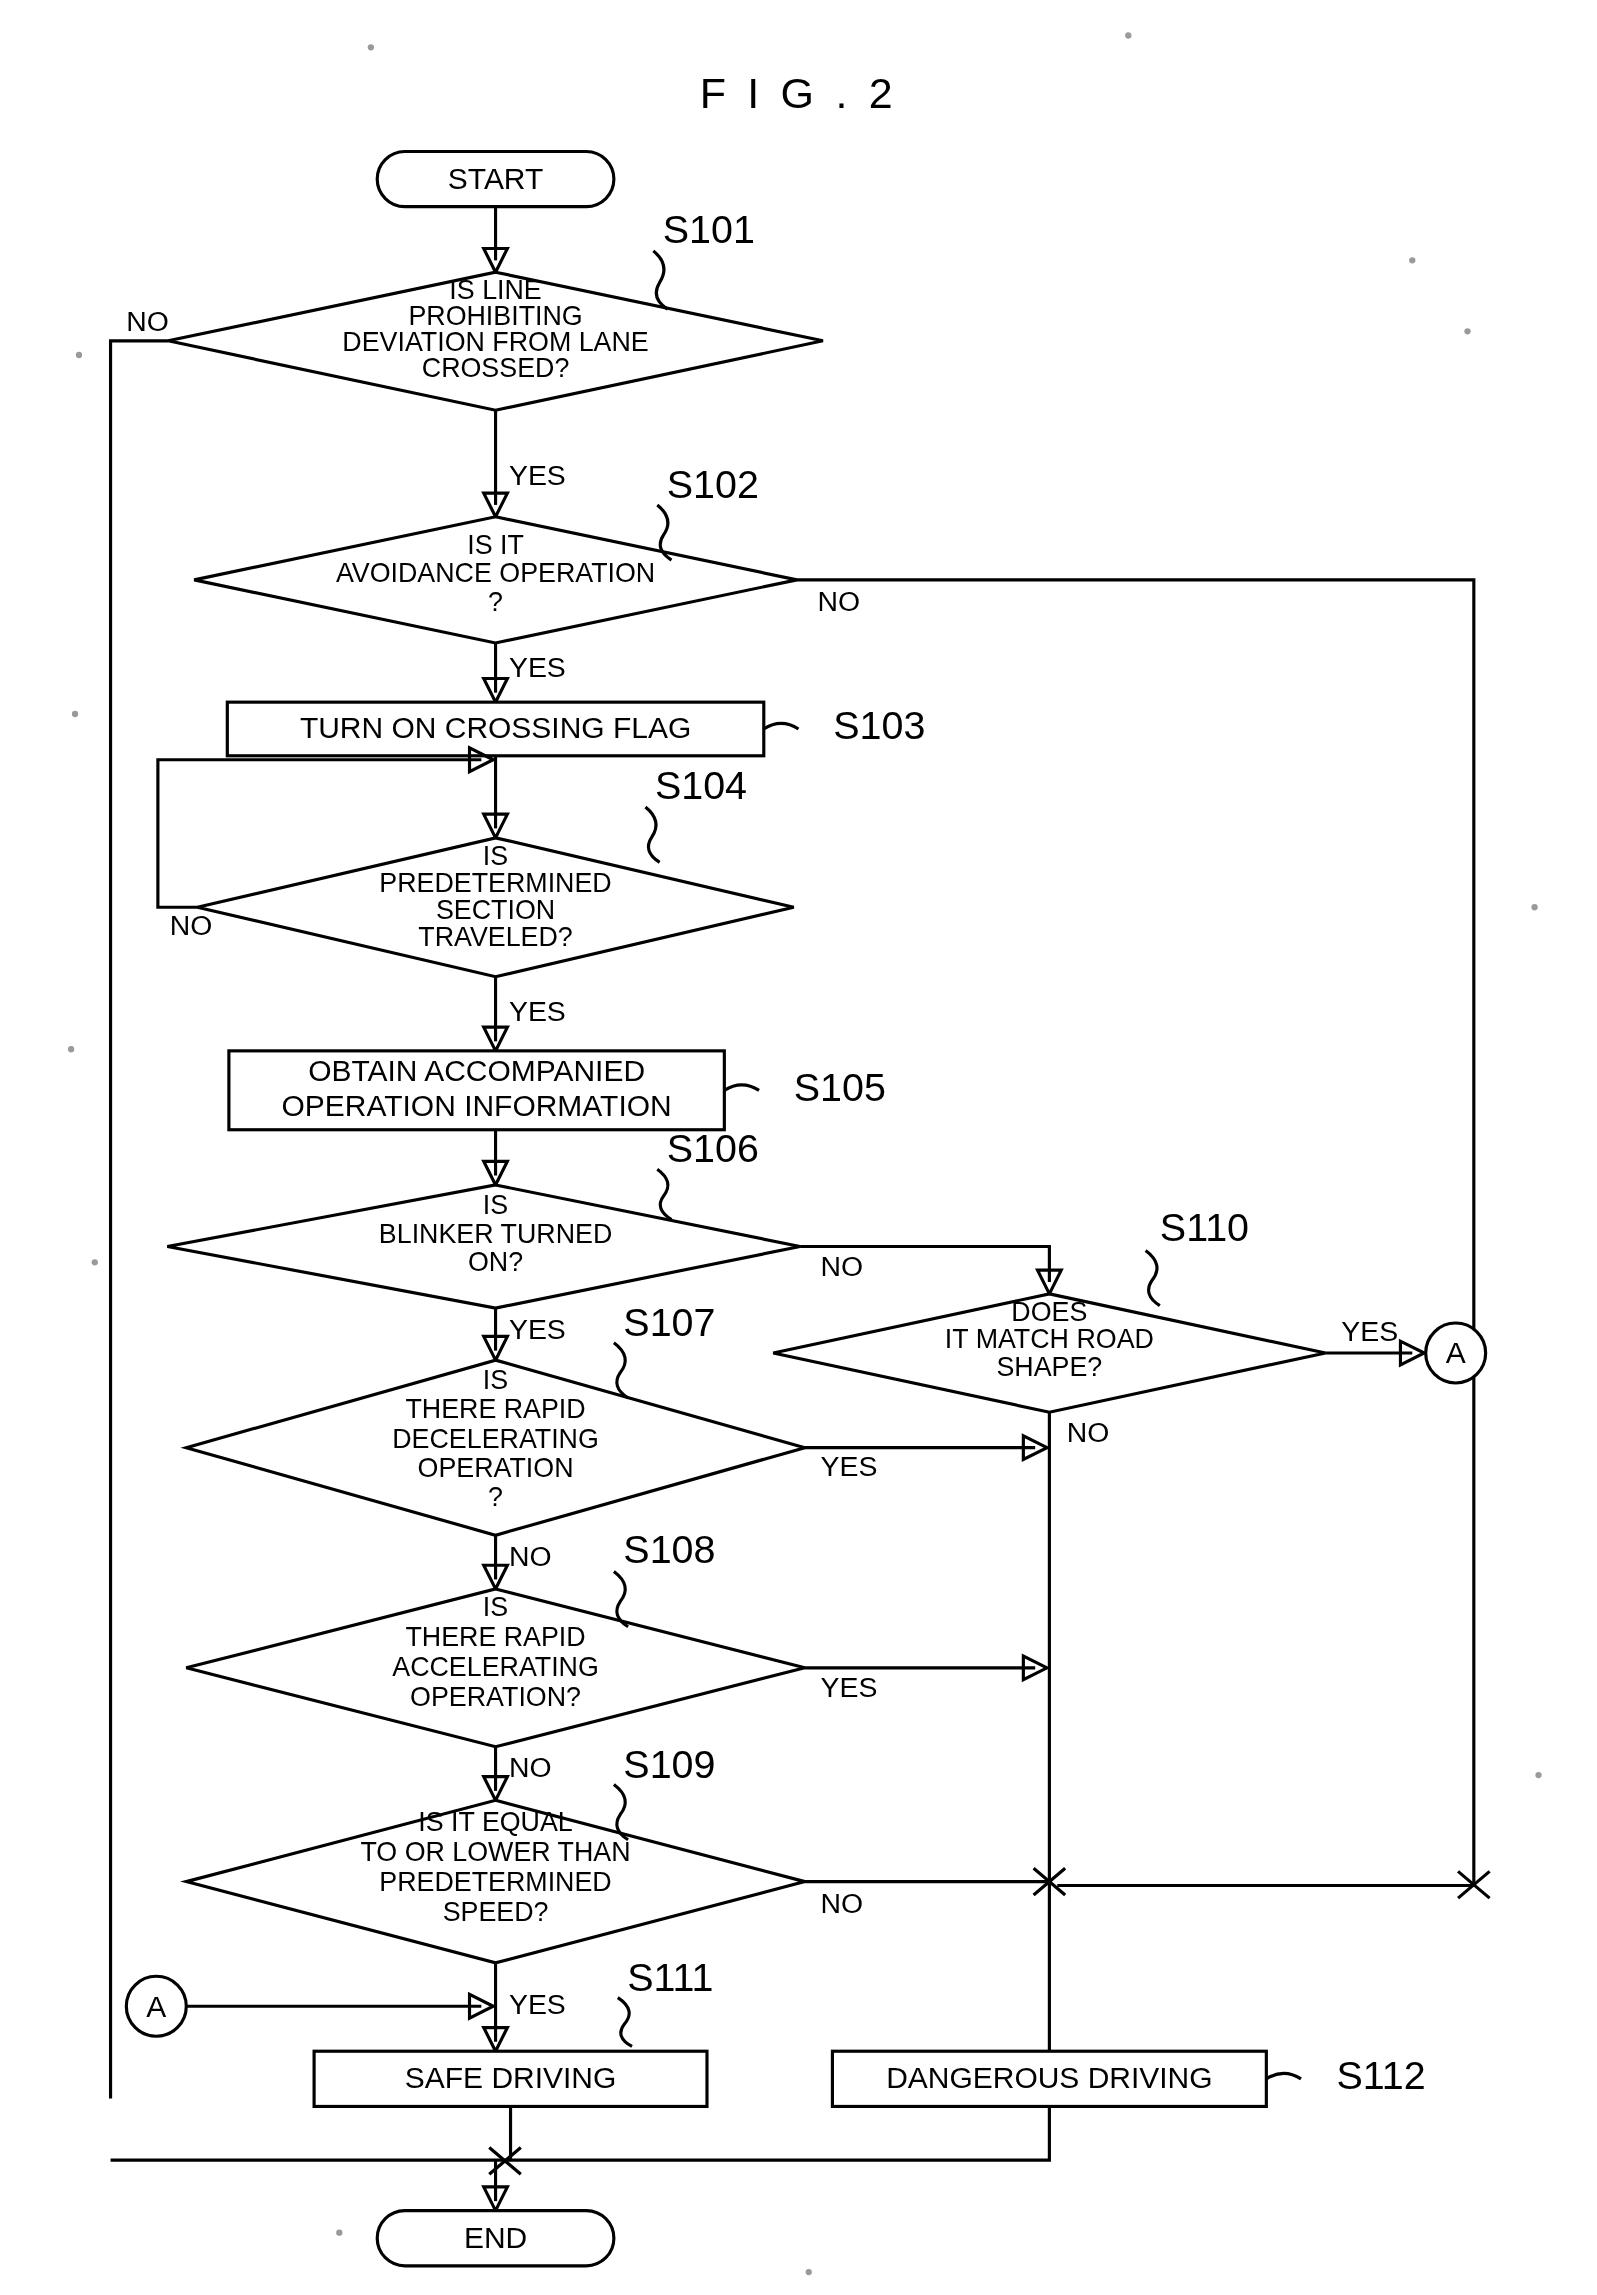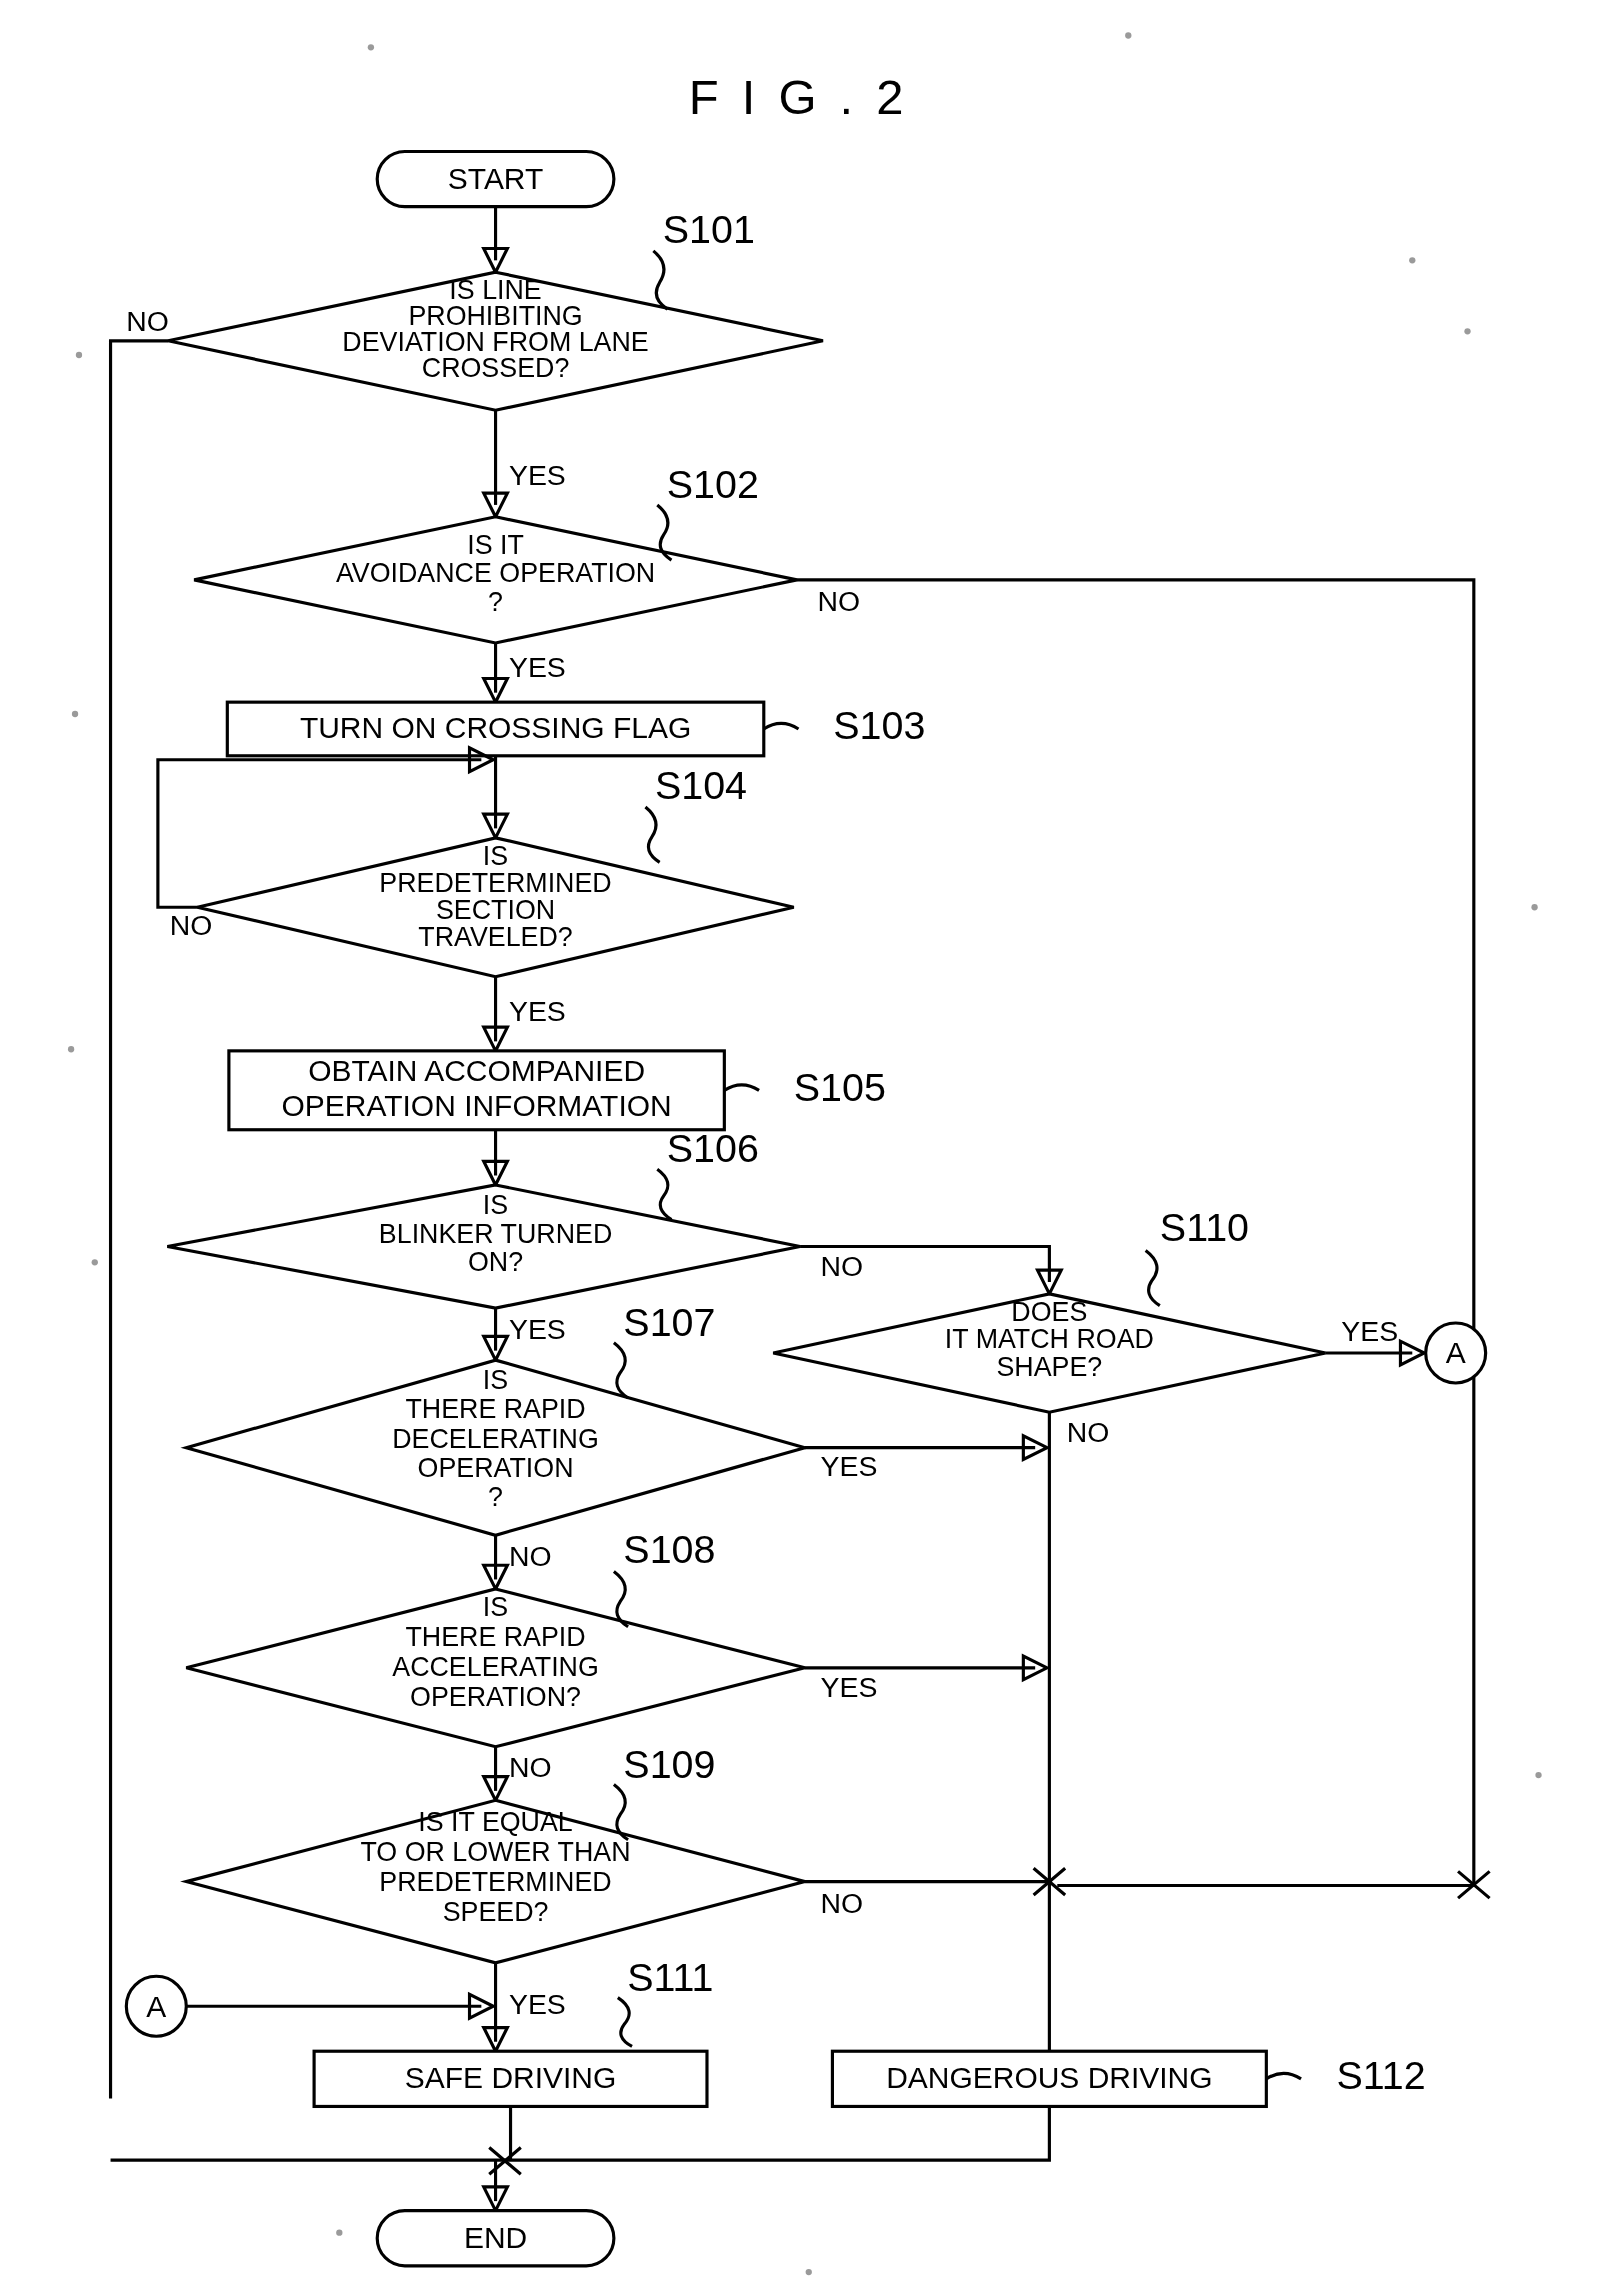--- a/index.html
+++ b/index.html
@@ -17,21 +17,21 @@
     height: 2295px;
     background: #ffffff;
     overflow: hidden;
   }
   #figure-title {
     position: absolute;
     left: 0;
     top: 69px;
     width: 1597px;
     text-align: center;
-    font-size: 49px;
+    font-size: 43px;
     letter-spacing: 4.7px;
     font-weight: 400;
   }
   svg#flow {
     position: absolute;
     left: 0;
     top: 0;
     width: 1597px;
     height: 2295px;
   }

